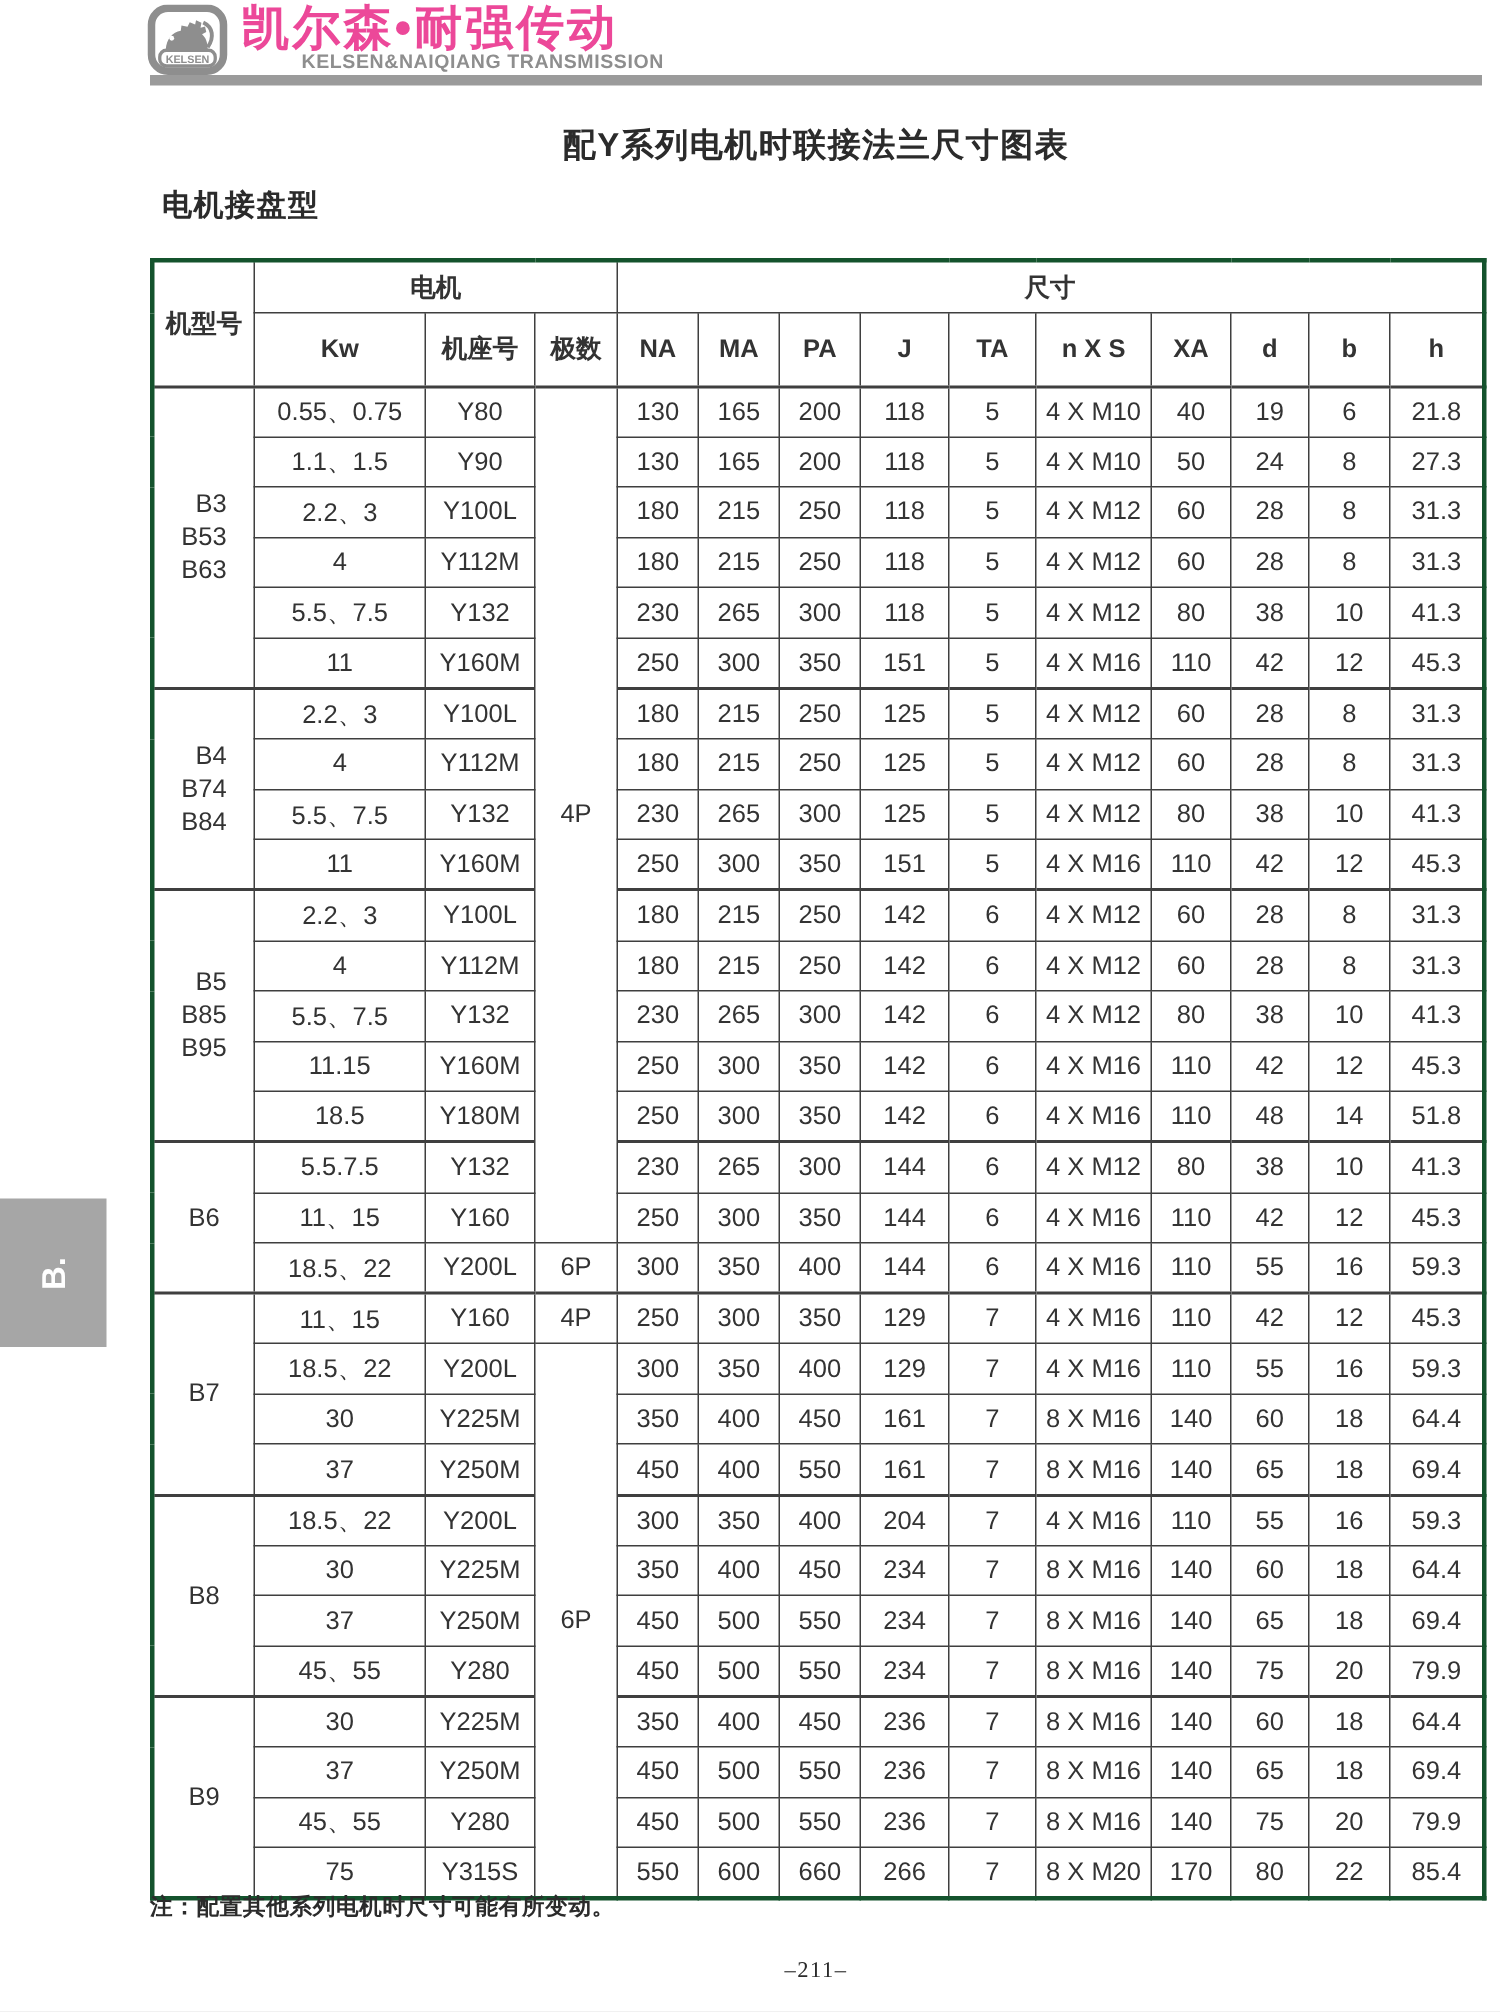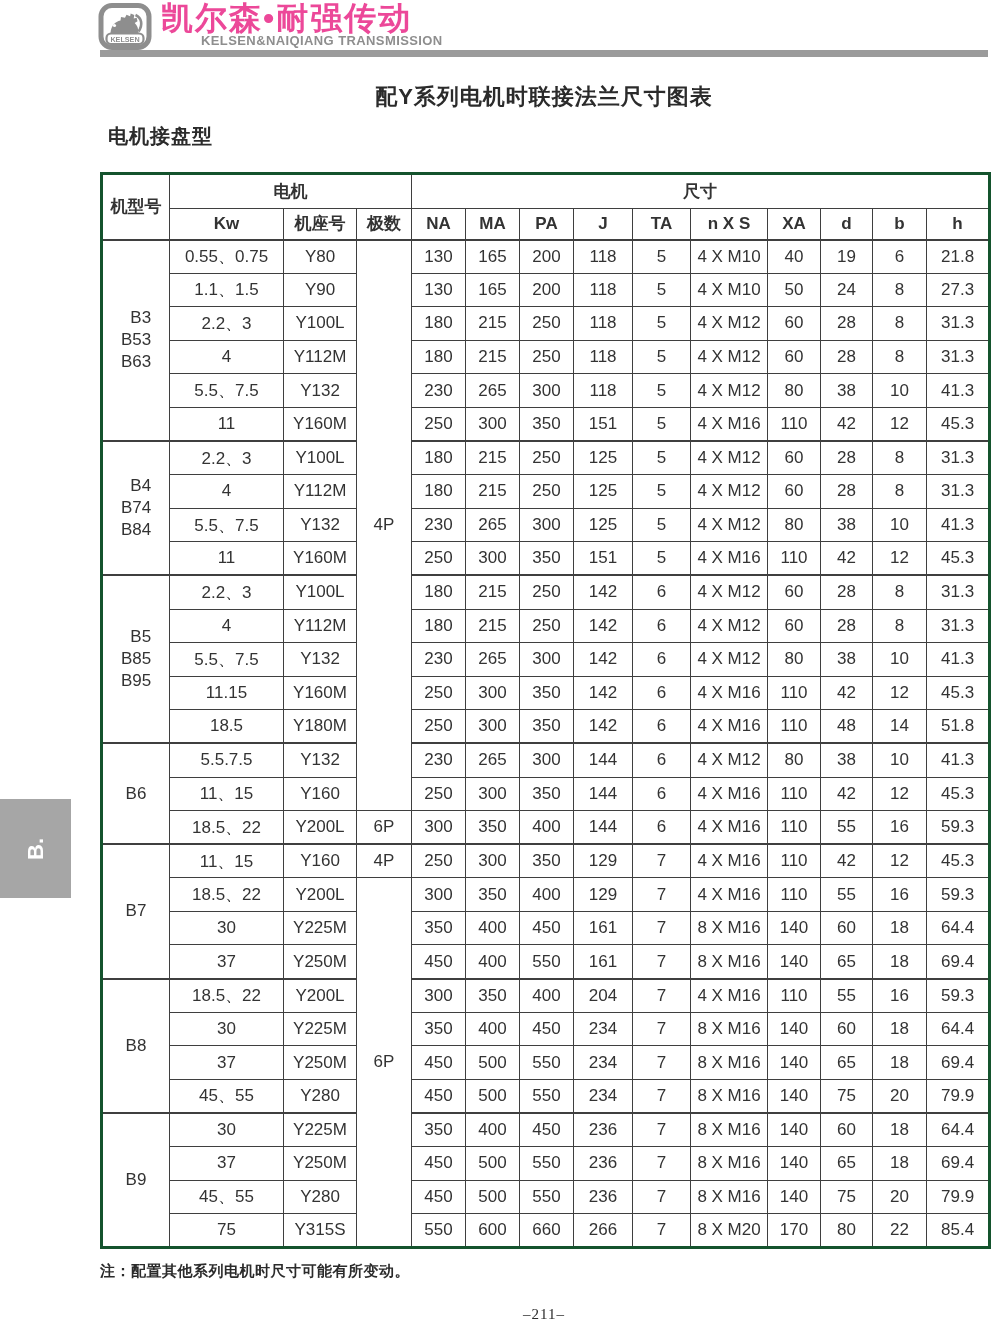--- a/index.html
+++ b/index.html
@@ -24,21 +24,21 @@
                font-size:22px; font-weight:700; color:#2b2b2b; letter-spacing:1px; }
   .section-label { position:absolute; left:108px; top:123px; font-size:20px; font-weight:700; color:#2b2b2b; letter-spacing:1px; }
   
   .table-wrap { position:absolute; left:100px; top:172px; }
   table { border-collapse:collapse; table-layout:fixed; width:888px; height:1076px;
           border:3px solid #14532d; }
   th, td { border:1.5px solid #3f3f3f; text-align:center; vertical-align:middle;
            padding:0; font-size:17px; color:#333333; font-weight:400; overflow:hidden; }
   thead th { font-weight:700; }
   thead tr:nth-child(1) { height:35px; }
-  thead tr:nth-child(2) { height:31px; }
+  thead tr:nth-child(2) { height:49px; }
   tbody tr { height:33.6px; }
   tbody tr.group-start td { border-top-width:2.5px; }
   td.model .model-text { display:inline-block; text-align:right; white-space:pre-line; line-height:22px; }
   
   .side-tab { position:absolute; left:0; top:799px; width:71px; height:99px; background:#a6a6a6;
               display:flex; align-items:center; justify-content:center; }
   .side-tab span { display:block; transform:rotate(-90deg); color:#ffffff; font-size:22px; font-weight:700; }
   
   .note { position:absolute; left:100px; top:1262px; font-size:15px; font-weight:700; color:#2b2b2b; letter-spacing:0.5px; }
   .page-number { position:absolute; left:100px; top:1306px; width:888px; text-align:center;

